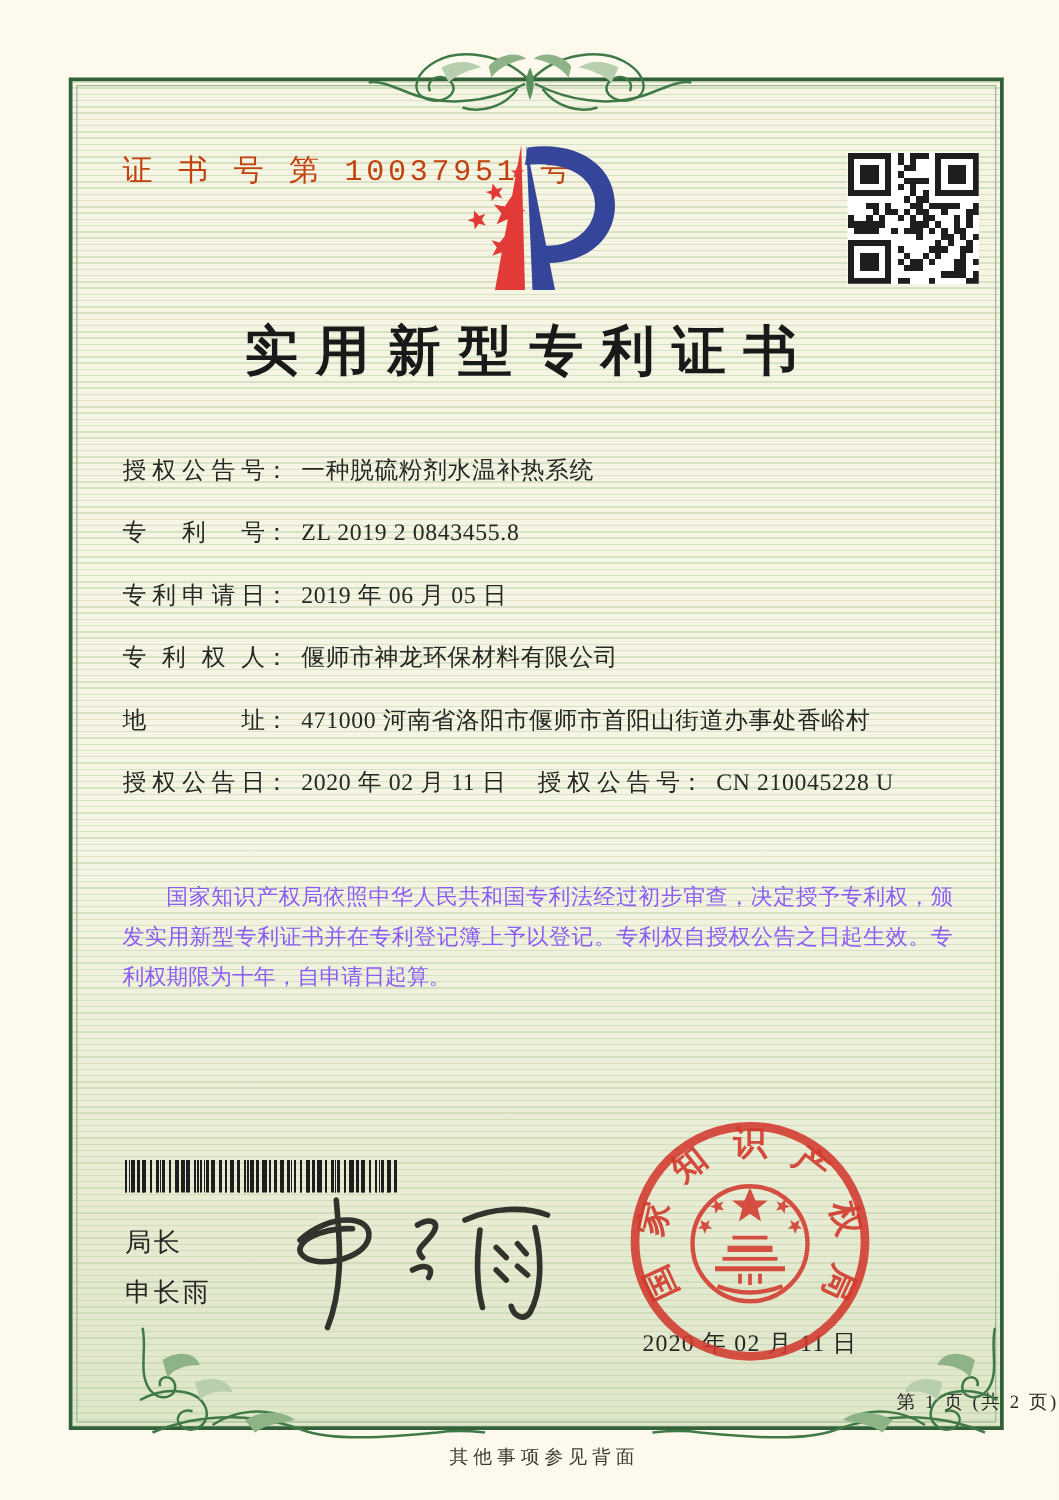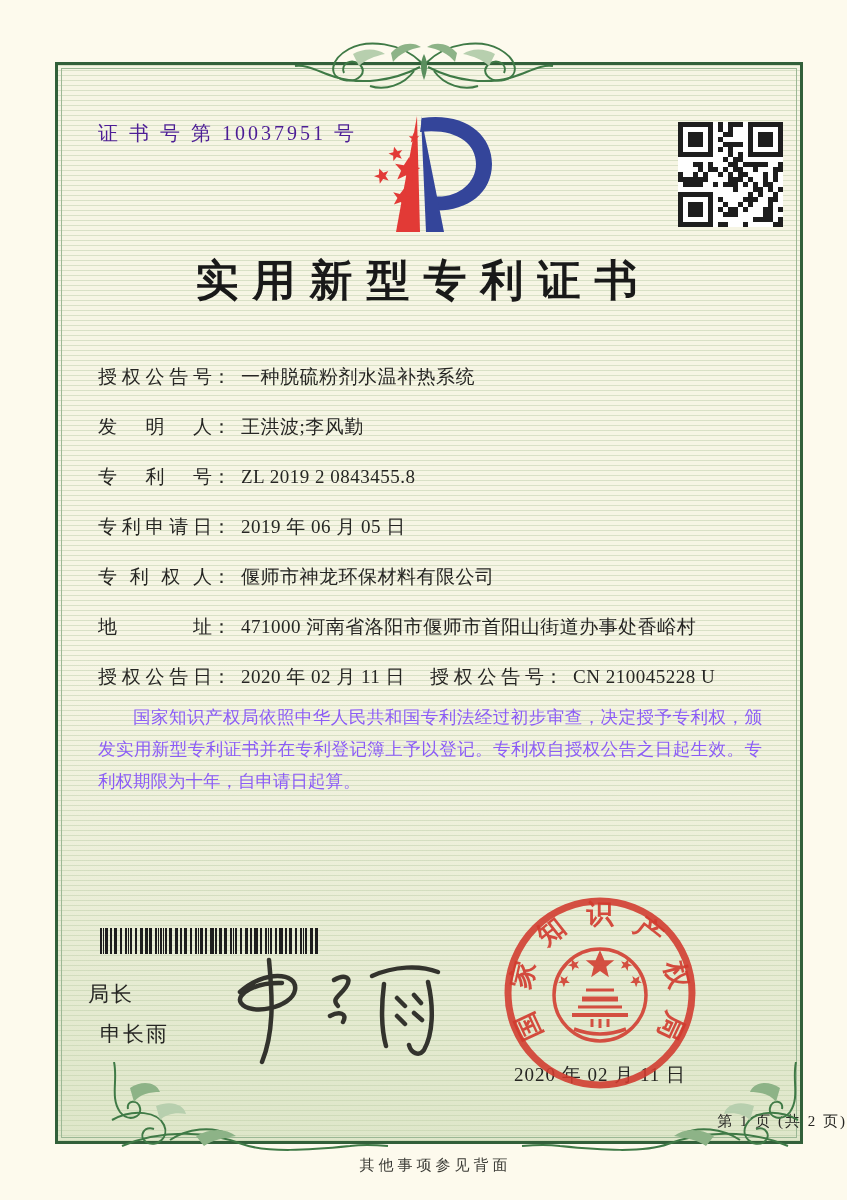--- a/index.html
+++ b/index.html
@@ -16,21 +16,21 @@
     box-sizing:border-box;border:3px solid #32603a;
     background-color:#f6f5e4;
     background-image:
       linear-gradient(180deg, rgba(208,222,186,0) 55%, rgba(193,212,168,0.45) 100%),
       repeating-linear-gradient(0deg, rgba(140,172,120,0.28) 0 1px, rgba(0,0,0,0) 1px 5px);
   }
   .frame::before{
     content:"";position:absolute;inset:3px;border:1px solid #9cb895;pointer-events:none;
   }
   
-  .cert-no{left:98px;top:120px;font-size:20px;letter-spacing:3px;color:#4c1d95;}
+  .cert-no{left:98px;top:120px;font-size:24px;letter-spacing:3px;color:#c2410c;font-family:Liberation Mono, monospace;}
   .logo{left:352px;top:110px;width:146px;height:128px;}
   .qr{left:678px;top:122px;width:105px;height:105px;background:#fff;}
   .title{
     left:0;top:252px;width:100%;text-align:center;
     font-size:43px;font-weight:700;letter-spacing:14px;color:#191919;
   }
   
   .fields{left:98px;top:360px;width:668px;font-size:19px;}
   .field-row{position:relative;height:50px;line-height:34px;white-space:nowrap;}
   .flabel{
@@ -44,21 +44,21 @@
   .body-text{left:98px;top:702px;width:664px;font-size:17.5px;line-height:1.82;text-align:justify;color:#8b5cf6;}
   .body-text p{margin:0;text-indent:2em;}
   
   .barcode{
     left:100px;top:928px;width:218px;height:26px;
     background-image:
       repeating-linear-gradient(90deg,#1d1d1d 0 2px,rgba(0,0,0,0) 2px 5px),
       repeating-linear-gradient(90deg,#1d1d1d 0 1px,rgba(0,0,0,0) 1px 7px),
       repeating-linear-gradient(90deg,rgba(0,0,0,0) 0 3px,#1d1d1d 3px 4px,rgba(0,0,0,0) 4px 11px);
   }
-  .sig-title{left:88px;top:980px;font-size:21px;letter-spacing:2px;}
+  .sig-title{left:100px;top:980px;font-size:21px;letter-spacing:2px;}
   .sig-name{left:100px;top:1020px;font-size:21px;letter-spacing:2px;}
   .sig-script{left:212px;top:952px;width:240px;height:118px;}
   .seal{left:500px;top:893px;width:200px;height:200px;pointer-events:none;z-index:3;}
   .seal-date{left:505px;top:1062px;width:190px;text-align:center;font-size:19px;letter-spacing:1px;z-index:2;}
   .page-info{left:0;top:1112px;width:100%;text-align:right;font-size:15px;letter-spacing:2px;}
   .back-note{left:12px;top:1156px;width:100%;text-align:center;font-size:15px;letter-spacing:4px;color:#3a3a35;}
   .ornament{z-index:4;pointer-events:none;}
 </style>
 </head>
 <body>
@@ -254,23 +254,20 @@
     <rect x="2" y="16" width="3" height="3" fill="#1e1e1e"></rect>
   </svg>
 
 <div class="abs title">实用新型专利证书</div>
 
 <div class="abs fields">
   <div class="field-row">
     <span class="flabel">授权公告号</span><span class="fcolon">：</span><span class="fvalue">一种脱硫粉剂水温补热系统</span>
   </div>
   <div class="field-row">
-    <span class="flabel">发明人</span><span class="fcolon">：</span><span class="fvalue">王洪波;李风勤</span>
-  </div>
-  <div class="field-row">
     <span class="flabel">专利号</span><span class="fcolon">：</span><span class="fvalue">ZL 2019 2 0843455.8</span>
   </div>
   <div class="field-row">
     <span class="flabel">专利申请日</span><span class="fcolon">：</span><span class="fvalue">2019 年 06 月 05 日</span>
   </div>
   <div class="field-row">
     <span class="flabel">专利权人</span><span class="fcolon">：</span><span class="fvalue">偃师市神龙环保材料有限公司</span>
   </div>
   <div class="field-row">
     <span class="flabel">地址</span><span class="fcolon">：</span><span class="fvalue">471000 河南省洛阳市偃师市首阳山街道办事处香峪村</span>

